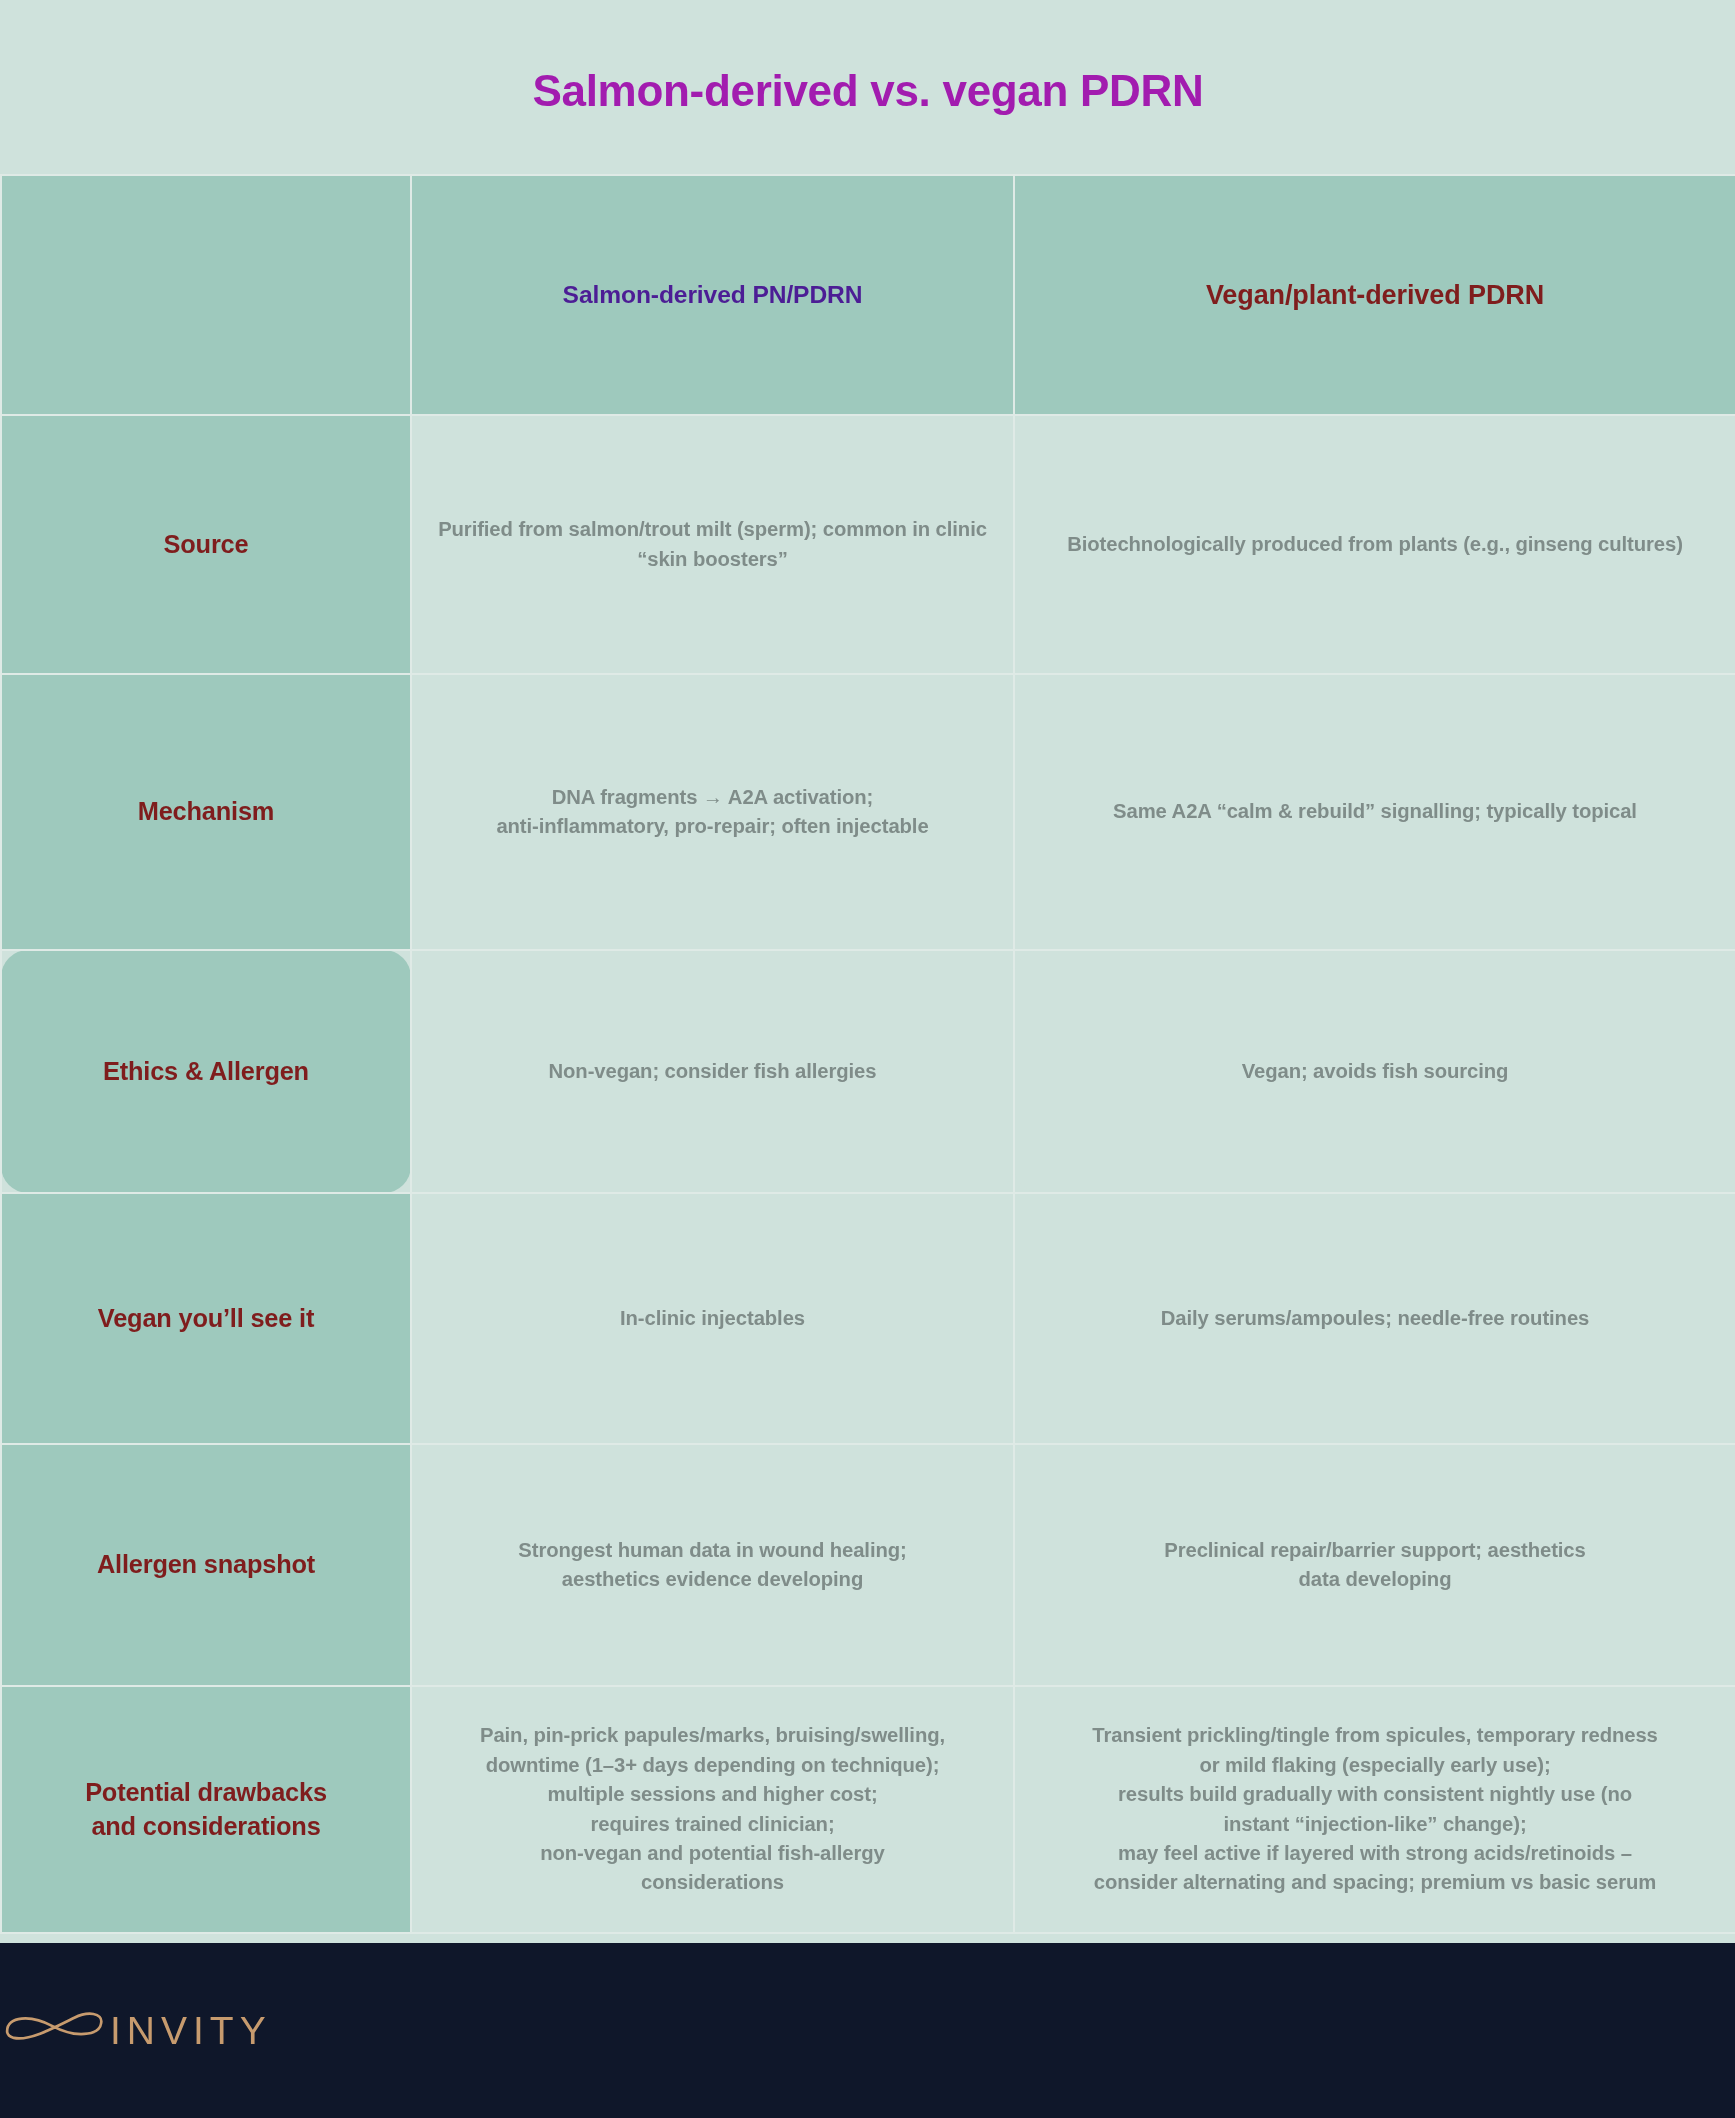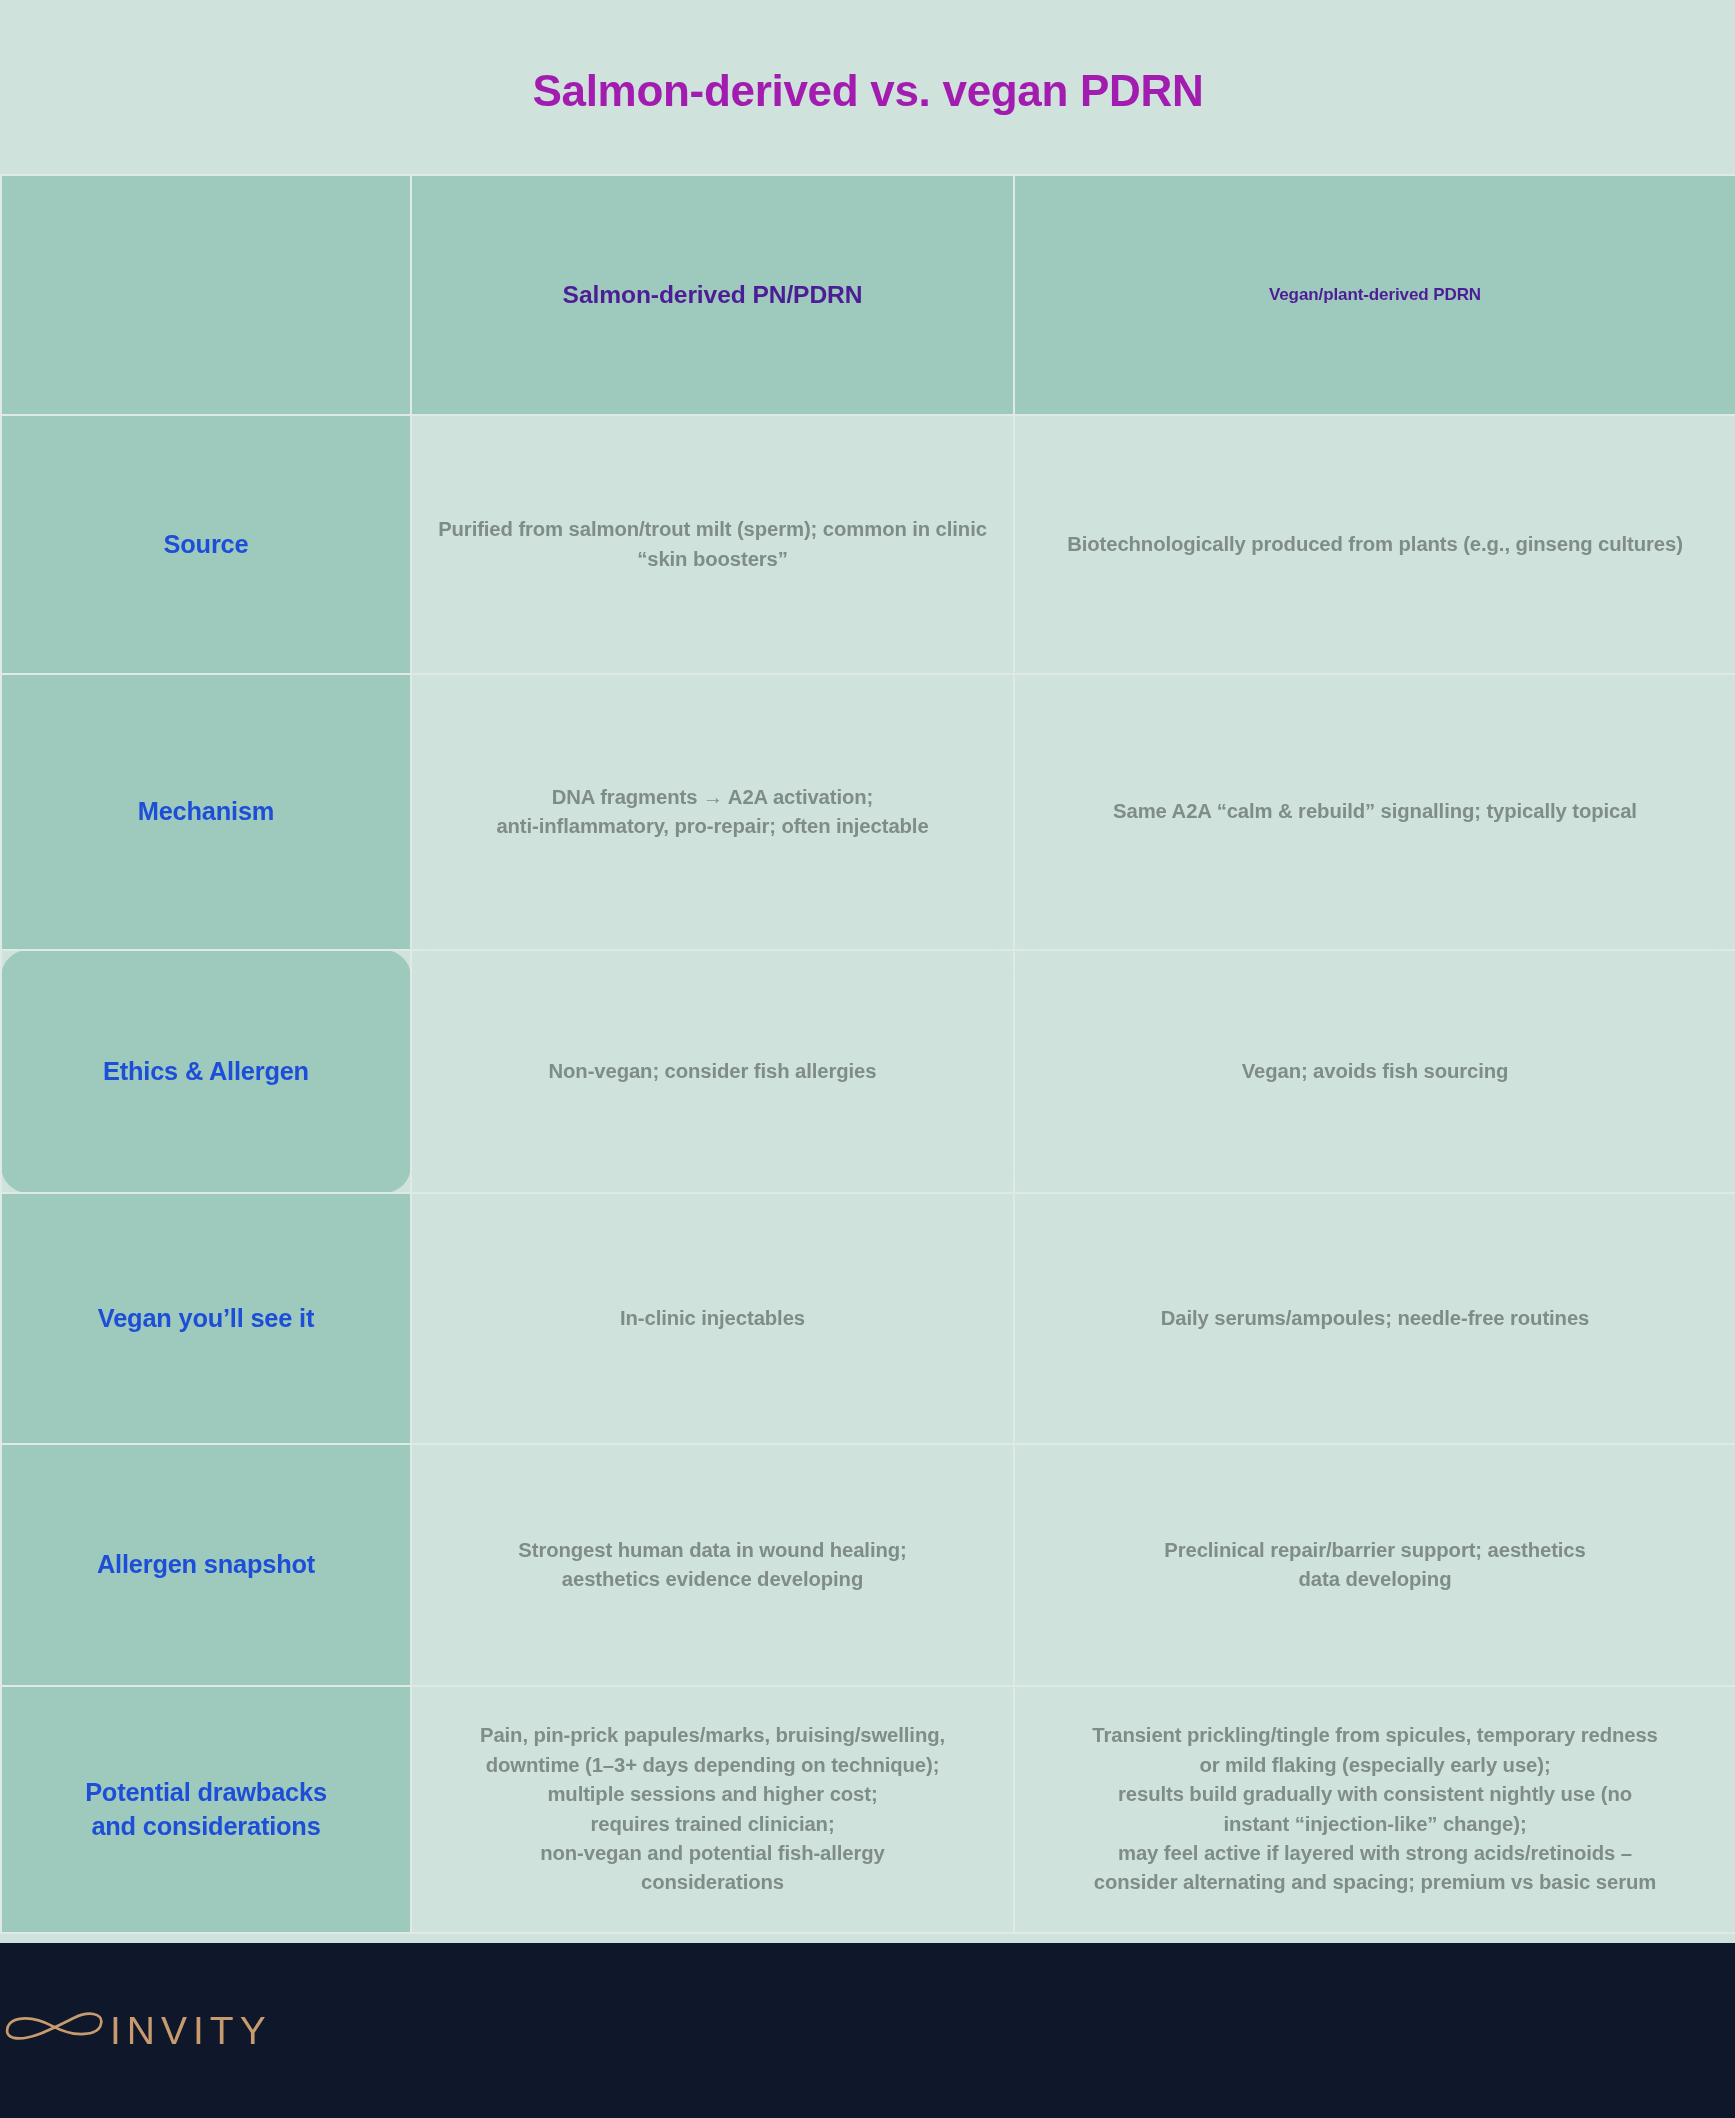--- a/index.html
+++ b/index.html
@@ -66,30 +66,30 @@
   th.corner-blank {
     background: #9ec9bd;
   }
   .hdr-salmon {
     color: #4c1d95;
     font-size: 24.6px;
     font-weight: bold;
     letter-spacing: -0.1px;
   }
   .hdr-vegan {
-    color: #4c1d95;
-    font-size: 17px;
+    color: #7f1d1d;
+    font-size: 27px;
     font-weight: bold;
     letter-spacing: -0.1px;
   }
 
   
   td.row-label {
     background: #9ec9bd;
-    color: #1d4ed8;
+    color: #7f1d1d;
     font-size: 25.4px;
     font-weight: bold;
     text-align: center;
     letter-spacing: -0.2px;
     line-height: 1.3;
   }
   td.cell {
     background: #cfe2dc;
     color: #7f8c89;
     font-size: 20.3px;

